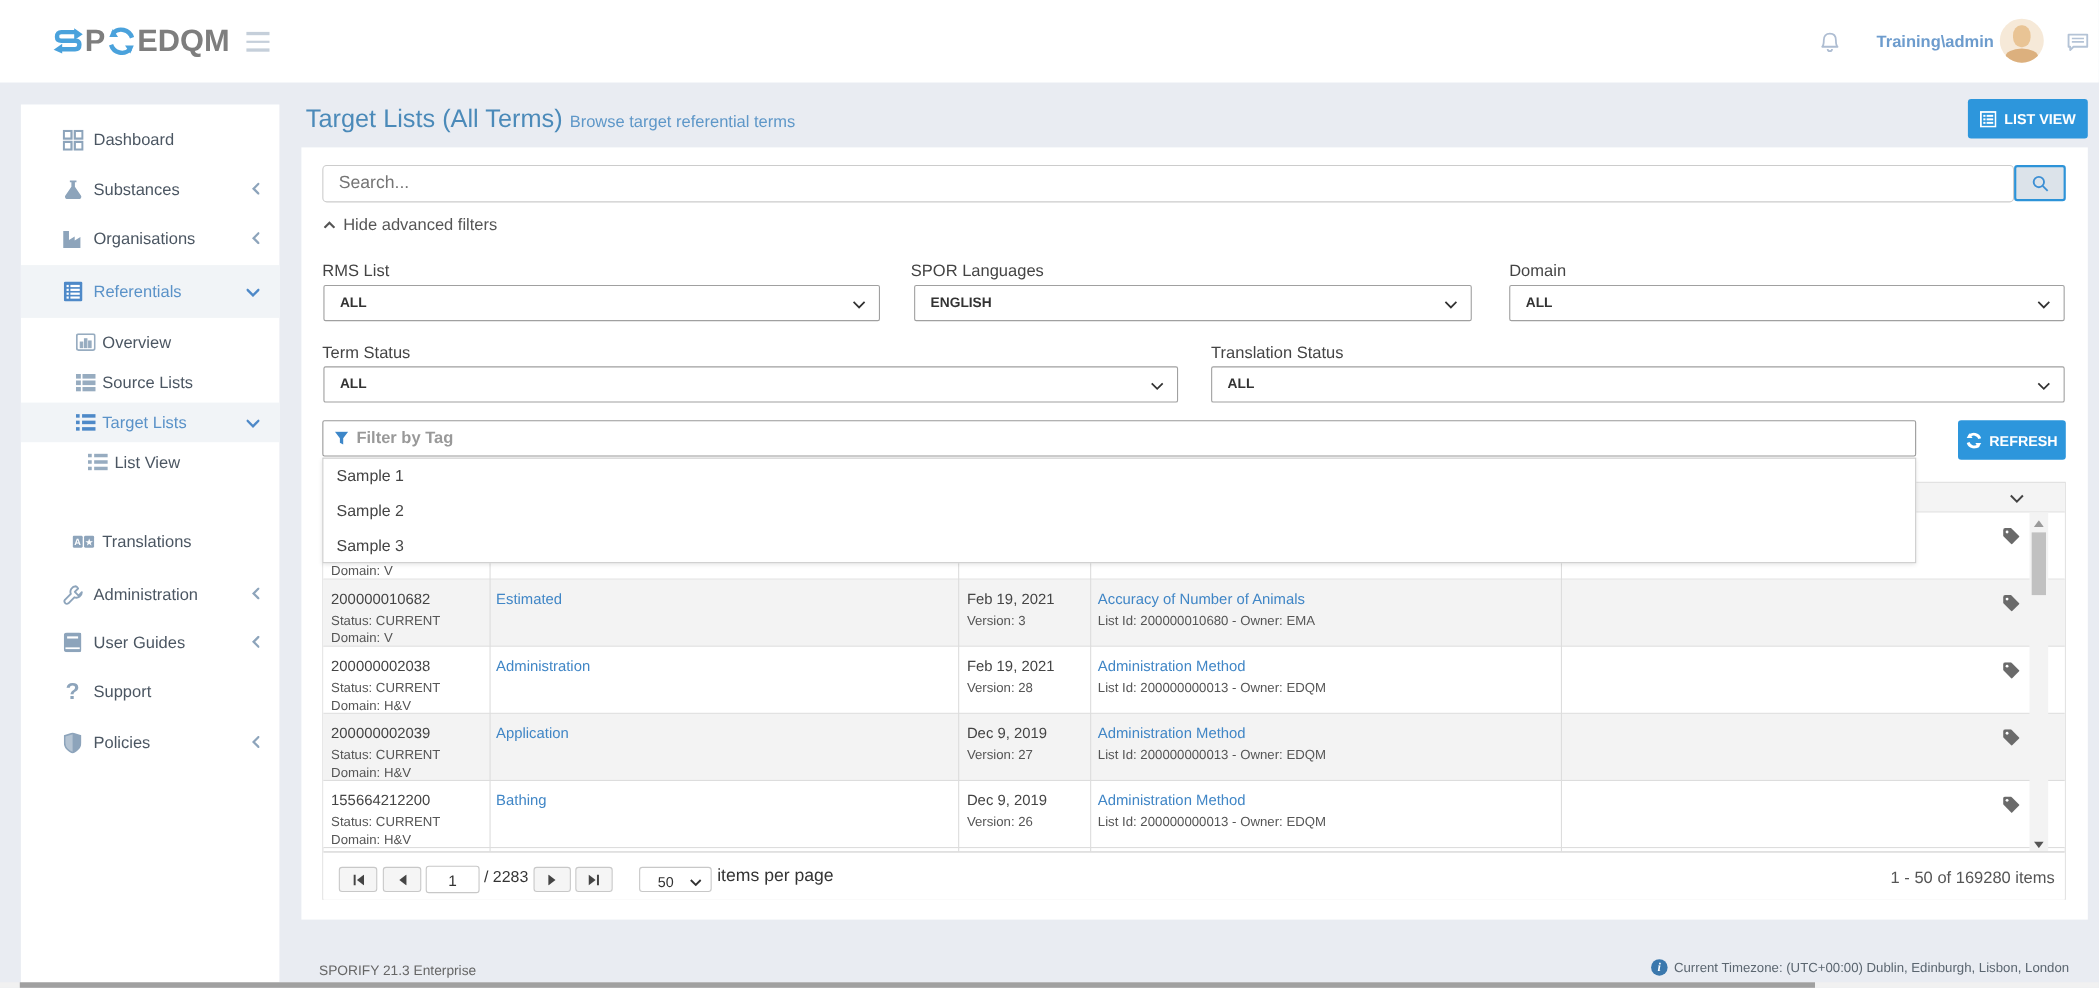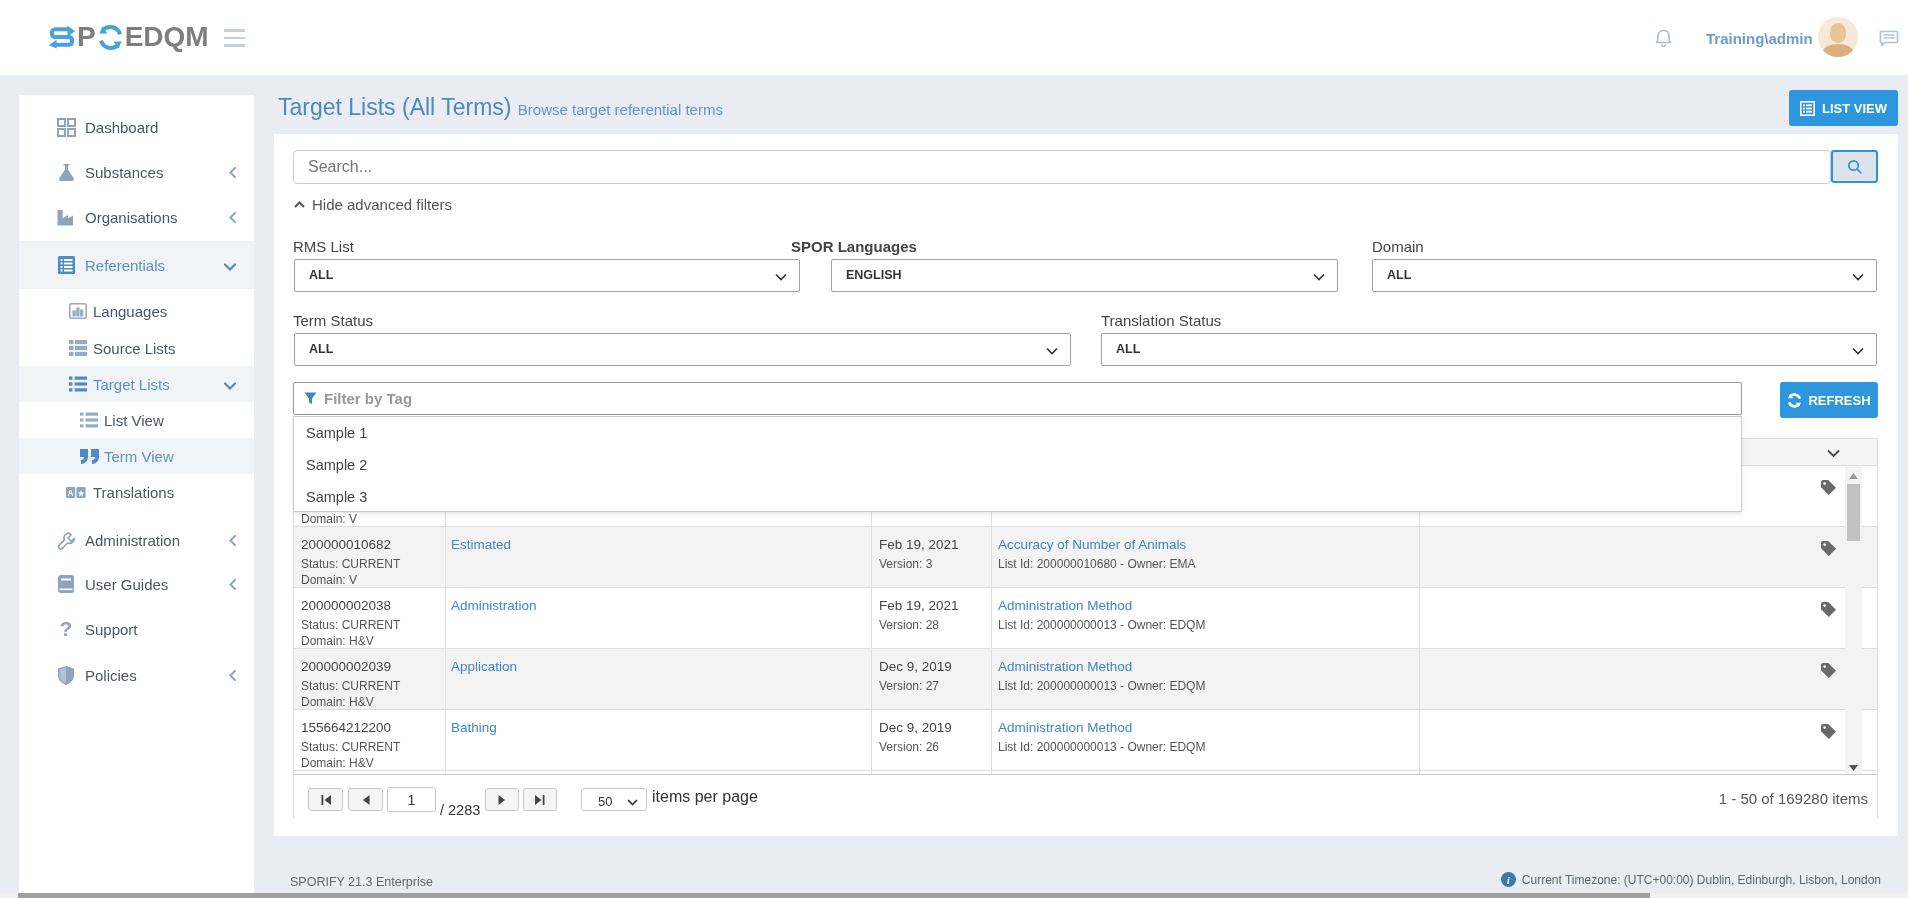--- a/index.html
+++ b/index.html
@@ -127,21 +127,21 @@
     <span class="ico" style="left:49px;">
         <svg width="18" height="16" viewBox="0 0 18 16">
           <g stroke="#97acc0" fill="#97acc0">
             <rect x="0.8" y="0.8" width="16.4" height="14.4" rx="1.5" fill="none" stroke-width="1.6"></rect>
             <rect x="4" y="8" width="2.2" height="5"></rect>
             <rect x="7.8" y="5" width="2.2" height="8"></rect>
             <rect x="11.6" y="7" width="2.2" height="6"></rect>
           </g>
         </svg>
       </span>
-    <span class="lbl" style="left:74px;">Languages</span>
+    <span class="lbl" style="left:74px;">Overview</span>
   </div>
   <div class="nav-item" style="top:235px; height:36px;">
     <span class="ico" style="left:49px;">
         <svg width="18" height="16" viewBox="0 0 18 16">
           <g fill="#97acc0">
             <rect x="0" y="0" width="4.5" height="4.2"></rect>
             <rect x="6" y="0" width="12" height="4.2"></rect>
             <rect x="0" y="5.9" width="4.5" height="4.2"></rect>
             <rect x="6" y="5.9" width="12" height="4.2"></rect>
             <rect x="0" y="11.8" width="4.5" height="4.2"></rect>
@@ -176,31 +176,20 @@
             <rect x="0" y="0.5" width="3.4" height="3.2"></rect>
             <rect x="5.6" y="0.5" width="12.4" height="3.2"></rect>
             <rect x="0" y="6.4" width="3.4" height="3.2"></rect>
             <rect x="5.6" y="6.4" width="12.4" height="3.2"></rect>
             <rect x="0" y="12.3" width="3.4" height="3.2"></rect>
             <rect x="5.6" y="12.3" width="12.4" height="3.2"></rect>
           </g>
         </svg>
       </span>
     <span class="lbl" style="left:85px;">List View</span>
-  </div>
-  <div class="nav-item nav-hl nav-blue" style="top:343px; height:36px;">
-    <span class="ico" style="left:60px;">
-        <svg width="19" height="15" viewBox="0 0 19 15">
-          <g fill="#4e89c8">
-            <path d="M0 0 h8 v8 a7 7 0 0 1 -7 7 v-4 a3 3 0 0 0 3 -3 h-4 Z"></path>
-            <path d="M11 0 h8 v8 a7 7 0 0 1 -7 7 v-4 a3 3 0 0 0 3 -3 h-4 Z"></path>
-          </g>
-        </svg>
-      </span>
-    <span class="lbl" style="left:85px;">Term View</span>
   </div>
   <div class="nav-item" style="top:379px; height:36px;">
     <span class="ico" style="left:47px;">
         <svg width="24" height="15" viewBox="0 0 24 15">
           <g fill="#8da4bb">
             <rect x="0" y="1" width="11" height="13" rx="1.5"></rect>
             <rect x="12.5" y="1" width="11" height="13" rx="1.5"></rect>
           </g>
           <text x="5.5" y="11.5" font-size="10" font-weight="bold" fill="#fff" text-anchor="middle" font-family="Liberation Sans">A</text>
           <text x="18" y="11.5" font-size="9" font-weight="bold" fill="#fff" text-anchor="middle" font-family="Liberation Sans">★</text>
@@ -271,21 +260,21 @@
       <line x1="10" y1="10" x2="14.5" y2="14.5" stroke="#3d8fd4" stroke-width="1.7"></line>
     </svg>
 </div>
 <div class="abs" style="left:294px; top:196px; display:flex; align-items:center;">
   <svg width="11" height="7" viewBox="0 0 11 7" style="margin-right:7px;">
       <path d="M1 6 L5.5 1.5 L10 6" fill="none" stroke="#555" stroke-width="2"></path>
     </svg>
   <span style="font-size:15px; color:#555;">Hide advanced filters</span>
 </div>
 <div class="flabel" style="left:293px; top:238px;">RMS List</div>
-<div class="flabel" style="left:791px; top:238px;font-weight:bold;">SPOR Languages</div>
+<div class="flabel" style="left:828px; top:238px;">SPOR Languages</div>
 <div class="flabel" style="left:1372px; top:238px;">Domain</div>
 <div class="sel" style="left:294px; top:259px; width:506px;">ALL<svg width="12" height="8" viewBox="0 0 12 8">
       <path d="M1 1.5 L6 6.5 L11 1.5" fill="none" stroke="#333" stroke-width="1.6"></path>
     </svg></div>
 <div class="sel" style="left:831px; top:259px; width:507px;">ENGLISH<svg width="12" height="8" viewBox="0 0 12 8">
       <path d="M1 1.5 L6 6.5 L11 1.5" fill="none" stroke="#333" stroke-width="1.6"></path>
     </svg></div>
 <div class="sel" style="left:1372px; top:259px; width:505px;">ALL<svg width="12" height="8" viewBox="0 0 12 8">
       <path d="M1 1.5 L6 6.5 L11 1.5" fill="none" stroke="#333" stroke-width="1.6"></path>
     </svg></div>
@@ -411,21 +400,21 @@
           <rect x="0.5" y="0" width="1.8" height="10" fill="#444"></rect>
           <polygon points="10,0 10,10 3.5,5" fill="#444"></polygon>
         </svg>
       </div>
     <div class="pgbtn" style="left:54px; width:35px;">
         <svg width="8" height="10" viewBox="0 0 8 10">
           <polygon points="7.5,0 7.5,10 1,5" fill="#444"></polygon>
         </svg>
       </div>
     <div class="abs" style="left:93px; top:12px; width:49px; height:25px; border:1px solid #c8c8c8; border-radius:3px; background:#fff; font-size:14px; color:#333; text-align:center; line-height:24px;">1</div>
-    <div class="abs" style="left:146px; top:15px; font-size:14.5px; color:#333;margin-top:12px;">/ 2283</div>
+    <div class="abs" style="left:146px; top:15px; font-size:14.5px; color:#333;">/ 2283</div>
     <div class="pgbtn" style="left:191px; width:34px;">
         <svg width="8" height="10" viewBox="0 0 8 10">
           <polygon points="0.5,0 0.5,10 7,5" fill="#444"></polygon>
         </svg>
       </div>
     <div class="pgbtn" style="left:229px; width:34px;">
         <svg width="10" height="10" viewBox="0 0 10 10">
           <polygon points="0,0 0,10 6.5,5" fill="#444"></polygon>
           <rect x="7.7" y="0" width="1.8" height="10" fill="#444"></rect>
         </svg>

